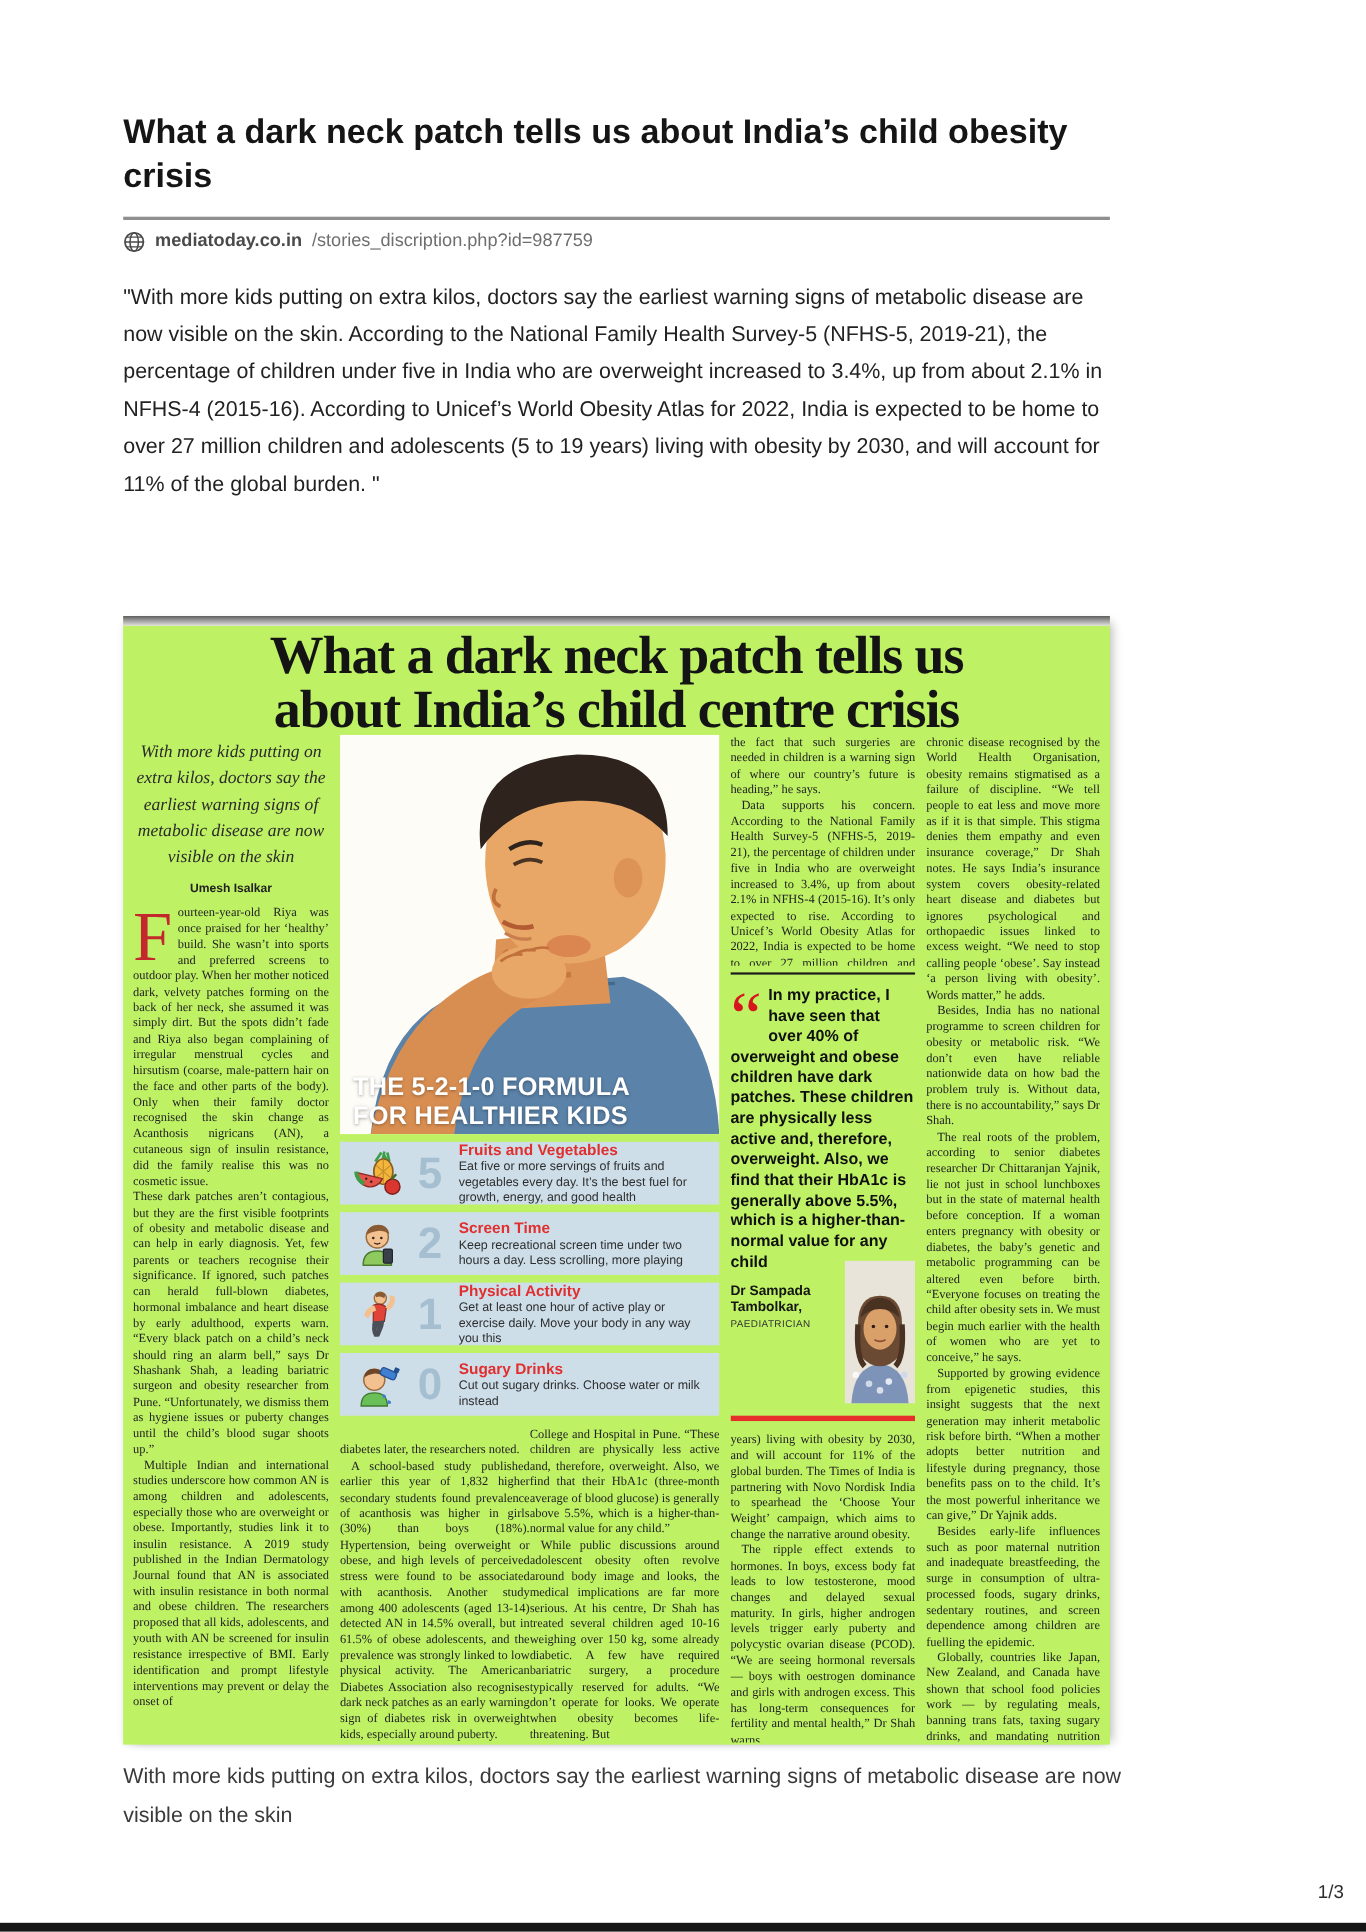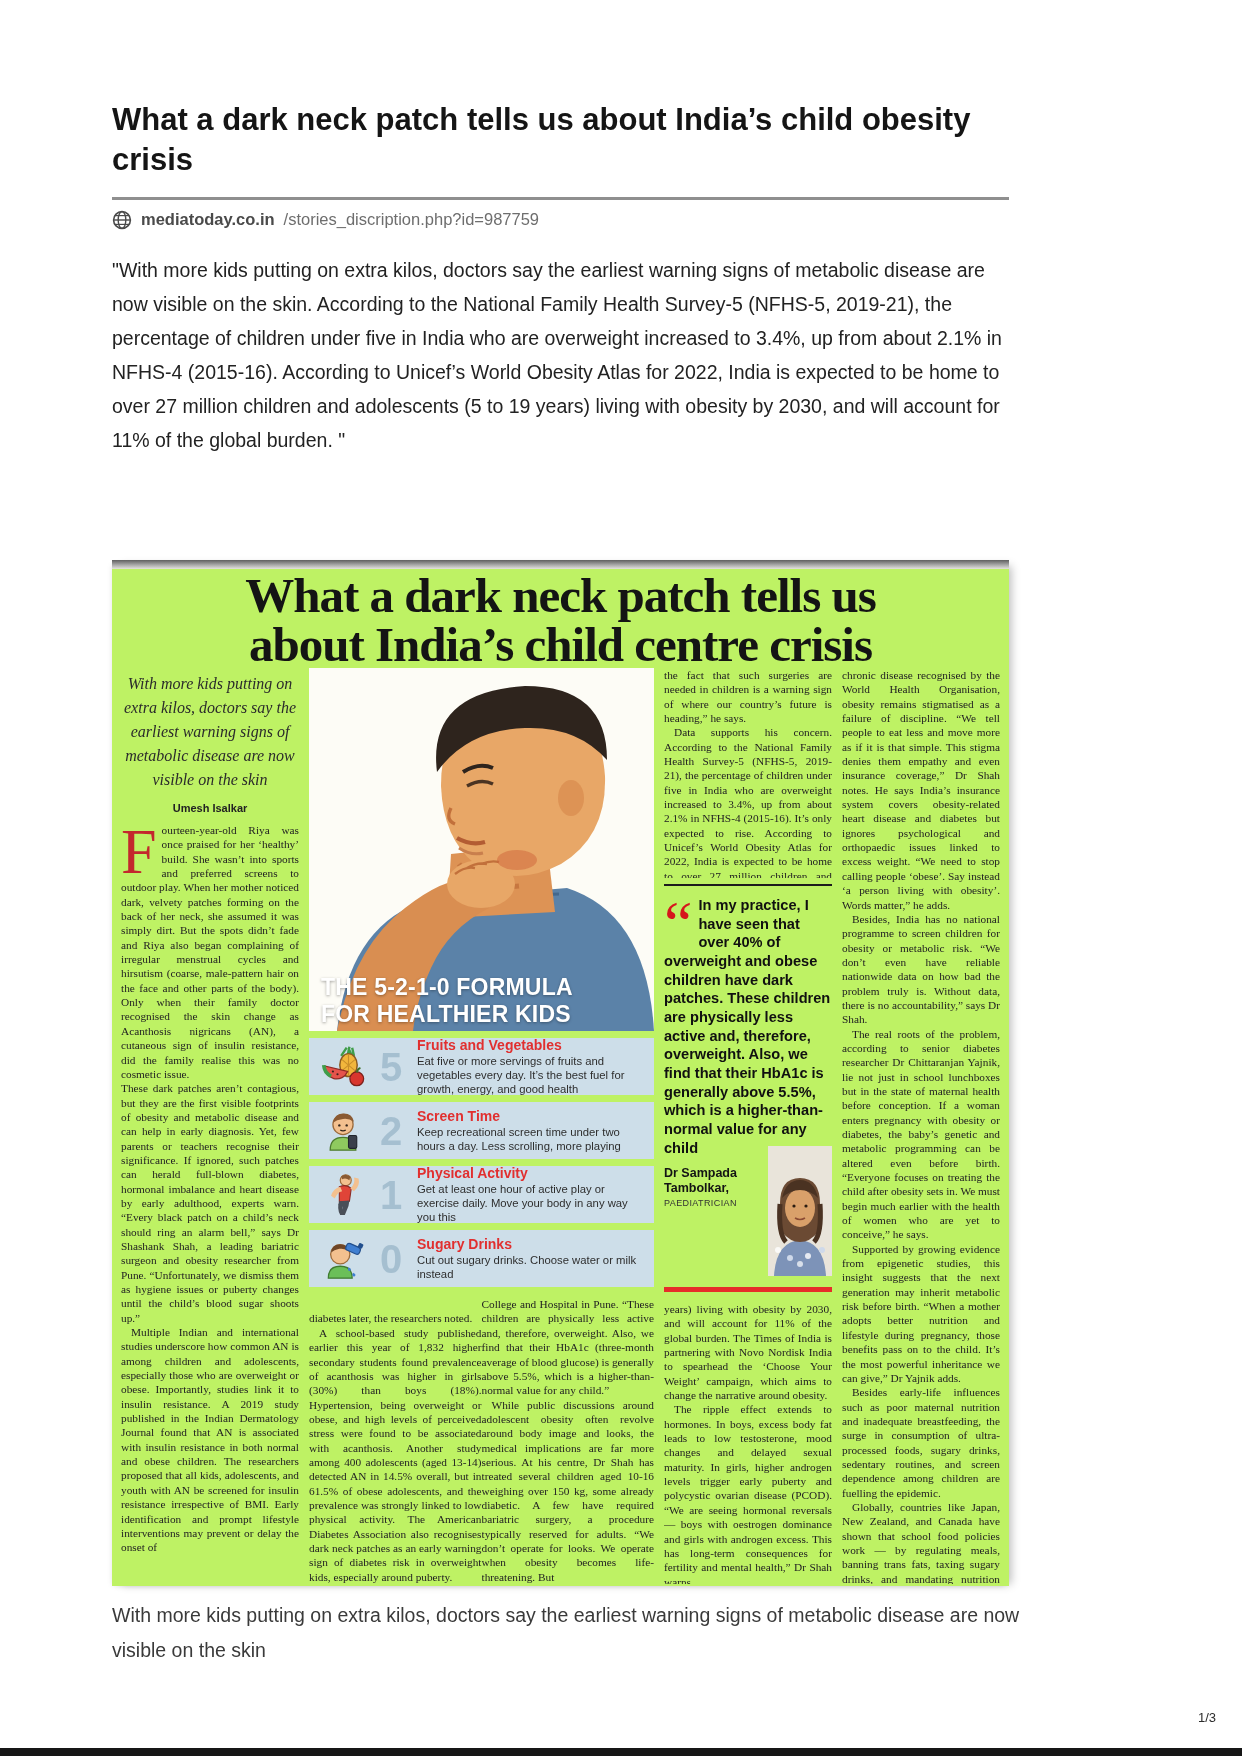--- a/index.html
+++ b/index.html
@@ -114,21 +114,21 @@
 
   
   .col5 { flex:1; overflow:hidden; }
 
   
   .caption {
     position:absolute; left:112px; top:1598px; width:908px;
     font-size:19.5px; line-height:1.78; color:#3a3a3a;
   }
   .page-indicator {
-    position:absolute; left:1198px; top:1710px; font-size:13px; color:#2c2c2c;
+    position:absolute; left:1198px; top:1710px; font-size:17px; color:#2c2c2c;
   }
   .bottom-bar { position:absolute; left:0; top:1748px; width:1242px; height:8px; background:#161616; }
 </style>
 </head>
 <body>
 
 <h1 class="page-title">What a dark neck patch tells us about India’s child obesity crisis</h1>
 <div class="title-rule"></div>
 
 <div class="url-row">

